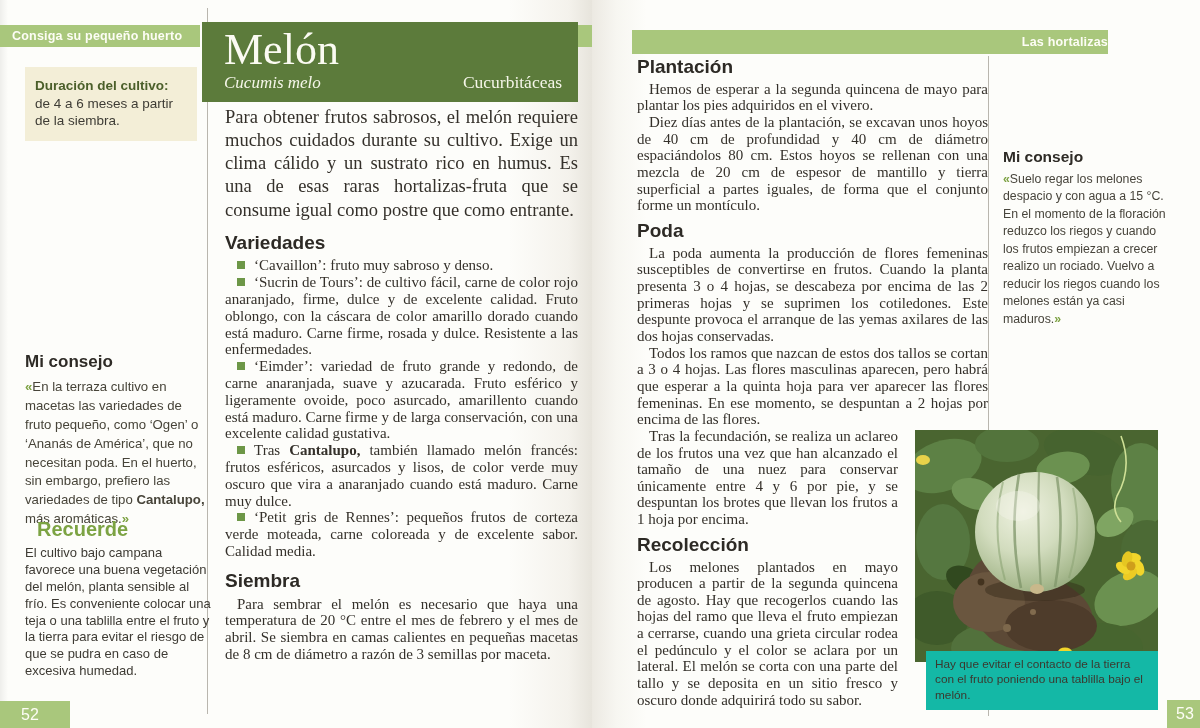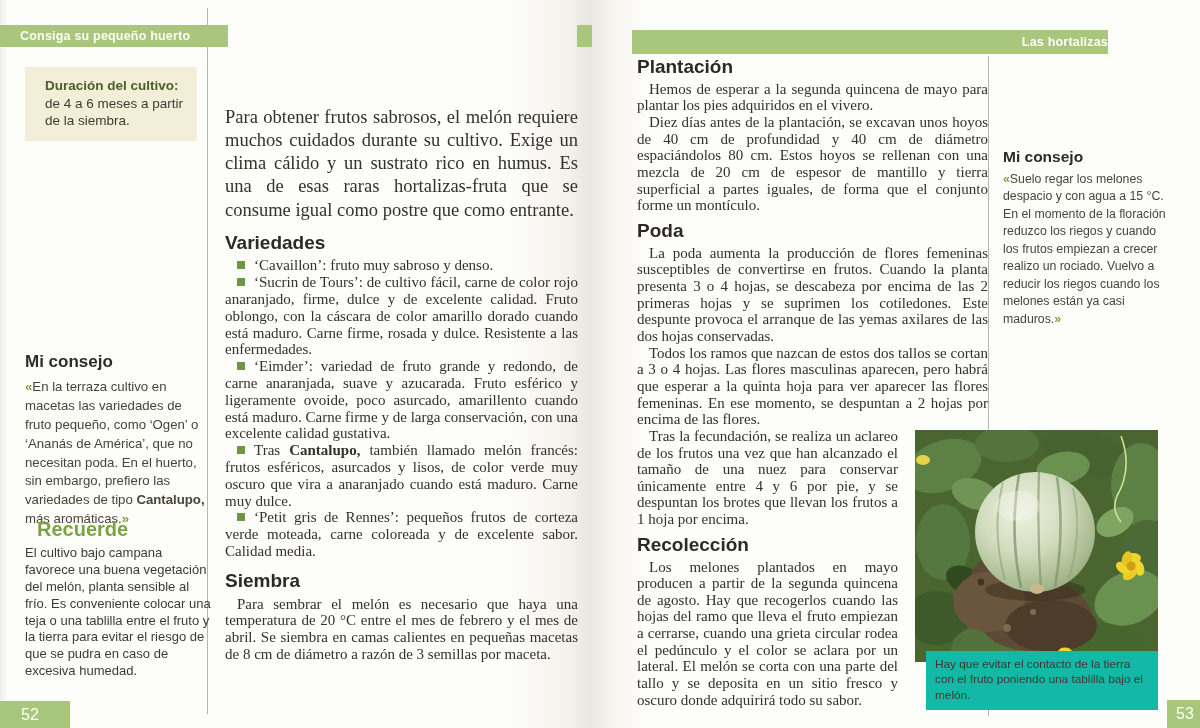--- a/index.html
+++ b/index.html
@@ -13,36 +13,36 @@
   .edge-shade{position:absolute;left:0;top:0;width:8px;height:728px;
     background:linear-gradient(to right,rgba(0,0,0,.06),rgba(0,0,0,0));}
 
   
   .vrule{position:absolute;width:1px;background:#b9b6ae;}
   #rule-left{left:207px;top:8px;height:706px;}
   #rule-right{left:988px;top:56px;height:660px;}
 
   
   .gbar{background:#a9c77c;color:#fdfdf5;font-weight:bold;font-size:12.5px;letter-spacing:.2px;}
-  #bar-left{position:absolute;left:0;top:25px;width:228px;height:22px;line-height:22px;padding-left:20px;box-sizing:border-box;}
+  #bar-left{position:absolute;left:0;top:25px;width:200px;height:22px;line-height:22px;padding-left:12px;box-sizing:border-box;}
   #bar-sliver{position:absolute;left:577px;top:25px;width:15px;height:22px;background:#a9c77c;}
   #bar-right{position:absolute;left:632px;top:30px;width:476px;height:24px;line-height:24px;text-align:right;padding-right:0;box-sizing:border-box;}
 
   
   .title-block{position:absolute;left:202px;top:22px;width:376px;height:80px;background:#5c7b3b;z-index:2;}
   .title-block h1{margin:0;position:absolute;left:22px;top:2px;
     font-family:"Liberation Serif",serif;font-weight:500;font-size:44px;color:#fbfbf2;}
   .title-latin{position:absolute;left:22px;bottom:9px;font-family:"Liberation Serif",serif;
     font-style:italic;font-size:17px;color:#f5f6e9;}
   .title-family{position:absolute;right:16px;bottom:9px;font-family:"Liberation Serif",serif;
     font-size:17.5px;color:#f5f6e9;}
 
   
   .duration-box{position:absolute;left:25px;top:67px;width:172px;background:#f3eed7;
-    padding:10px 12px 11px 20px;box-sizing:border-box;}
+    padding:10px 12px 11px 10px;box-sizing:border-box;}
   .duration-box .dtitle{font-weight:bold;font-size:13.5px;color:#4b5f2a;line-height:1.3;}
   .duration-box .dbody{font-size:13.5px;color:#3e3c35;line-height:1.32;}
 
   .advice h3{margin:0 0 6px 0;font-size:17px;color:#2e2b26;}
   .advice-left{position:absolute;left:25px;top:352px;width:182px;}
   .advice-right{position:absolute;left:1003px;top:148px;width:170px;}
   .advice-right h3{font-size:15.5px;margin-bottom:5px;}
   .quote{color:#474439;font-size:13.2px;line-height:1.43;}
   .advice-right .quote{font-size:12.3px;line-height:1.42;color:#48453c;}
   .gm{color:#7da243;font-weight:bold;}
@@ -92,20 +92,25 @@
   <div class="page-right"></div>
   <div class="edge-shade"></div>
 
   <div class="vrule" id="rule-left"></div>
   <div class="vrule" id="rule-right"></div>
 
   <div class="gbar" id="bar-left">Consiga su pequeño huerto</div>
   <div id="bar-sliver"></div>
   <div class="gbar" id="bar-right">Las hortalizas</div>
 
+  <div class="title-block">
+    <h1>Melón</h1>
+    <div class="title-latin">Cucumis melo</div>
+    <div class="title-family">Cucurbitáceas</div>
+  </div>
 
   <div class="duration-box">
     <div class="dtitle">Duración del cultivo:</div>
     <div class="dbody">de 4 a 6 meses a partir de la siembra.</div>
   </div>
 
   <div class="advice advice-left">
     <h3>Mi consejo</h3>
     <div class="quote"><span class="gm">«</span><span>En la terraza cultivo en macetas las variedades de fruto pequeño, como ‘Ogen’ o ‘Ananás de América’, que no necesitan poda. En el huerto, sin embargo, prefiero las variedades de tipo </span><span class="qbold">Cantalupo,</span><span> más aromáticas.</span><span class="gm">»</span></div>
   </div>

